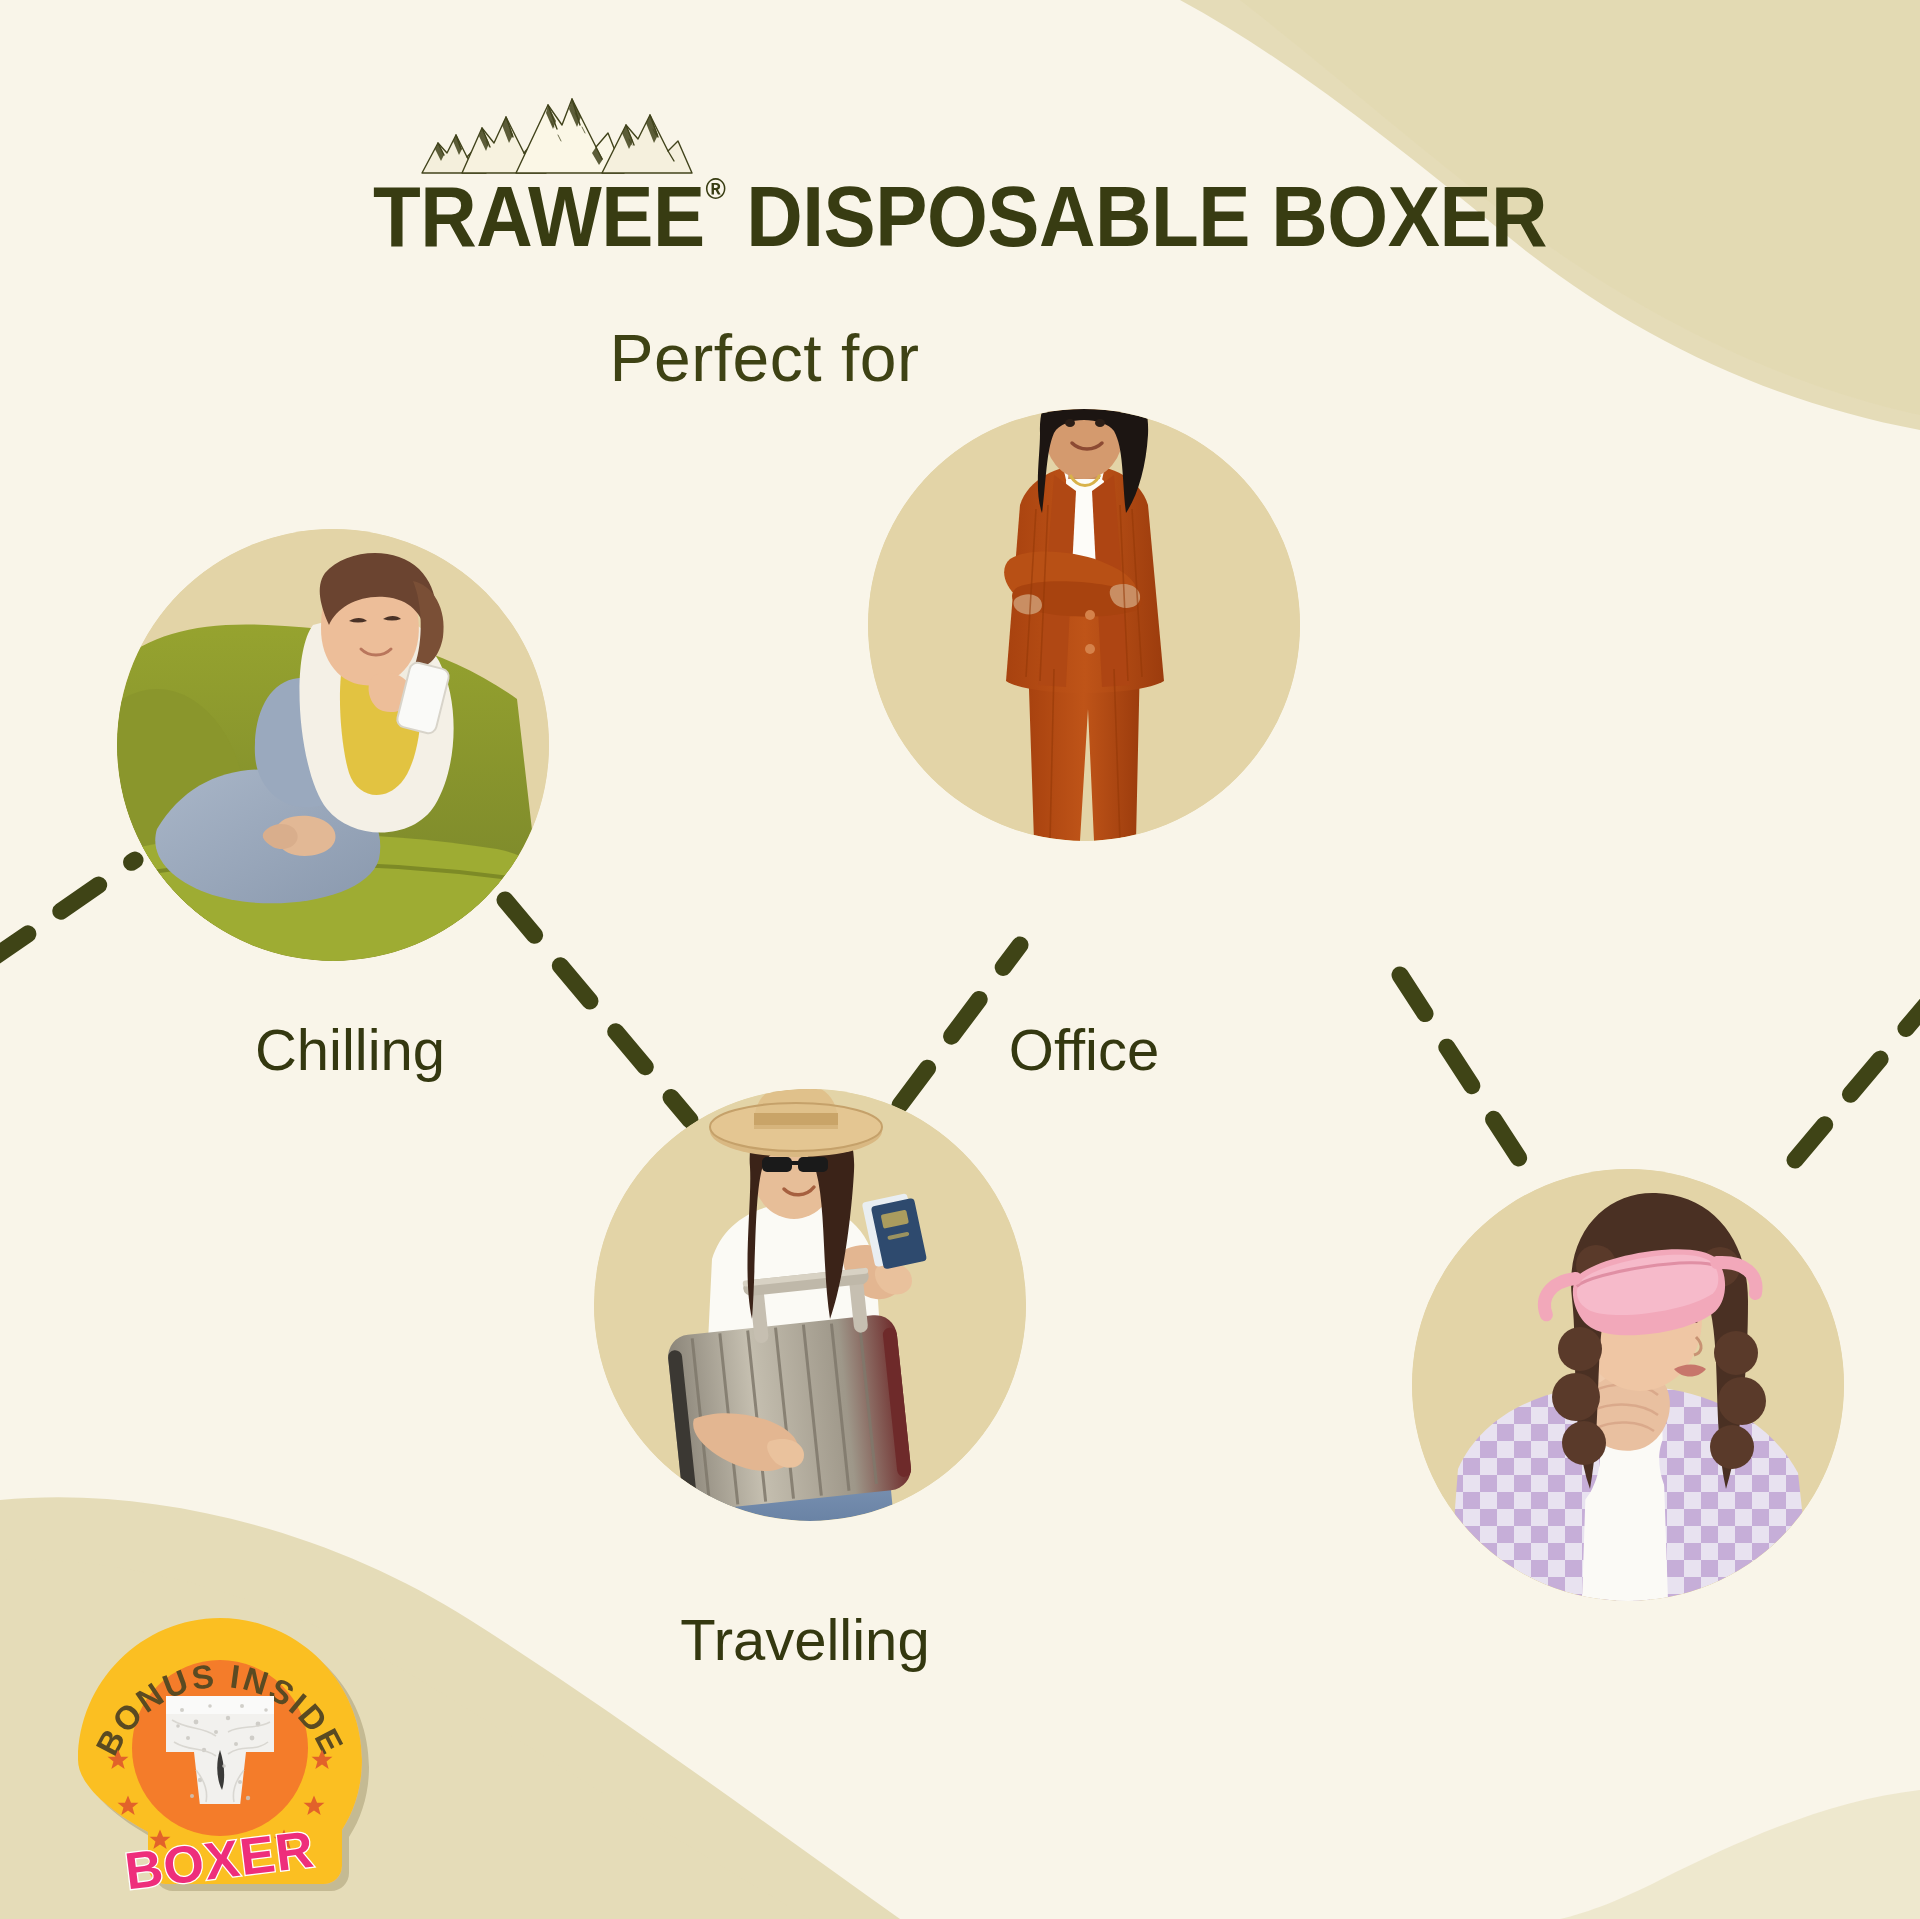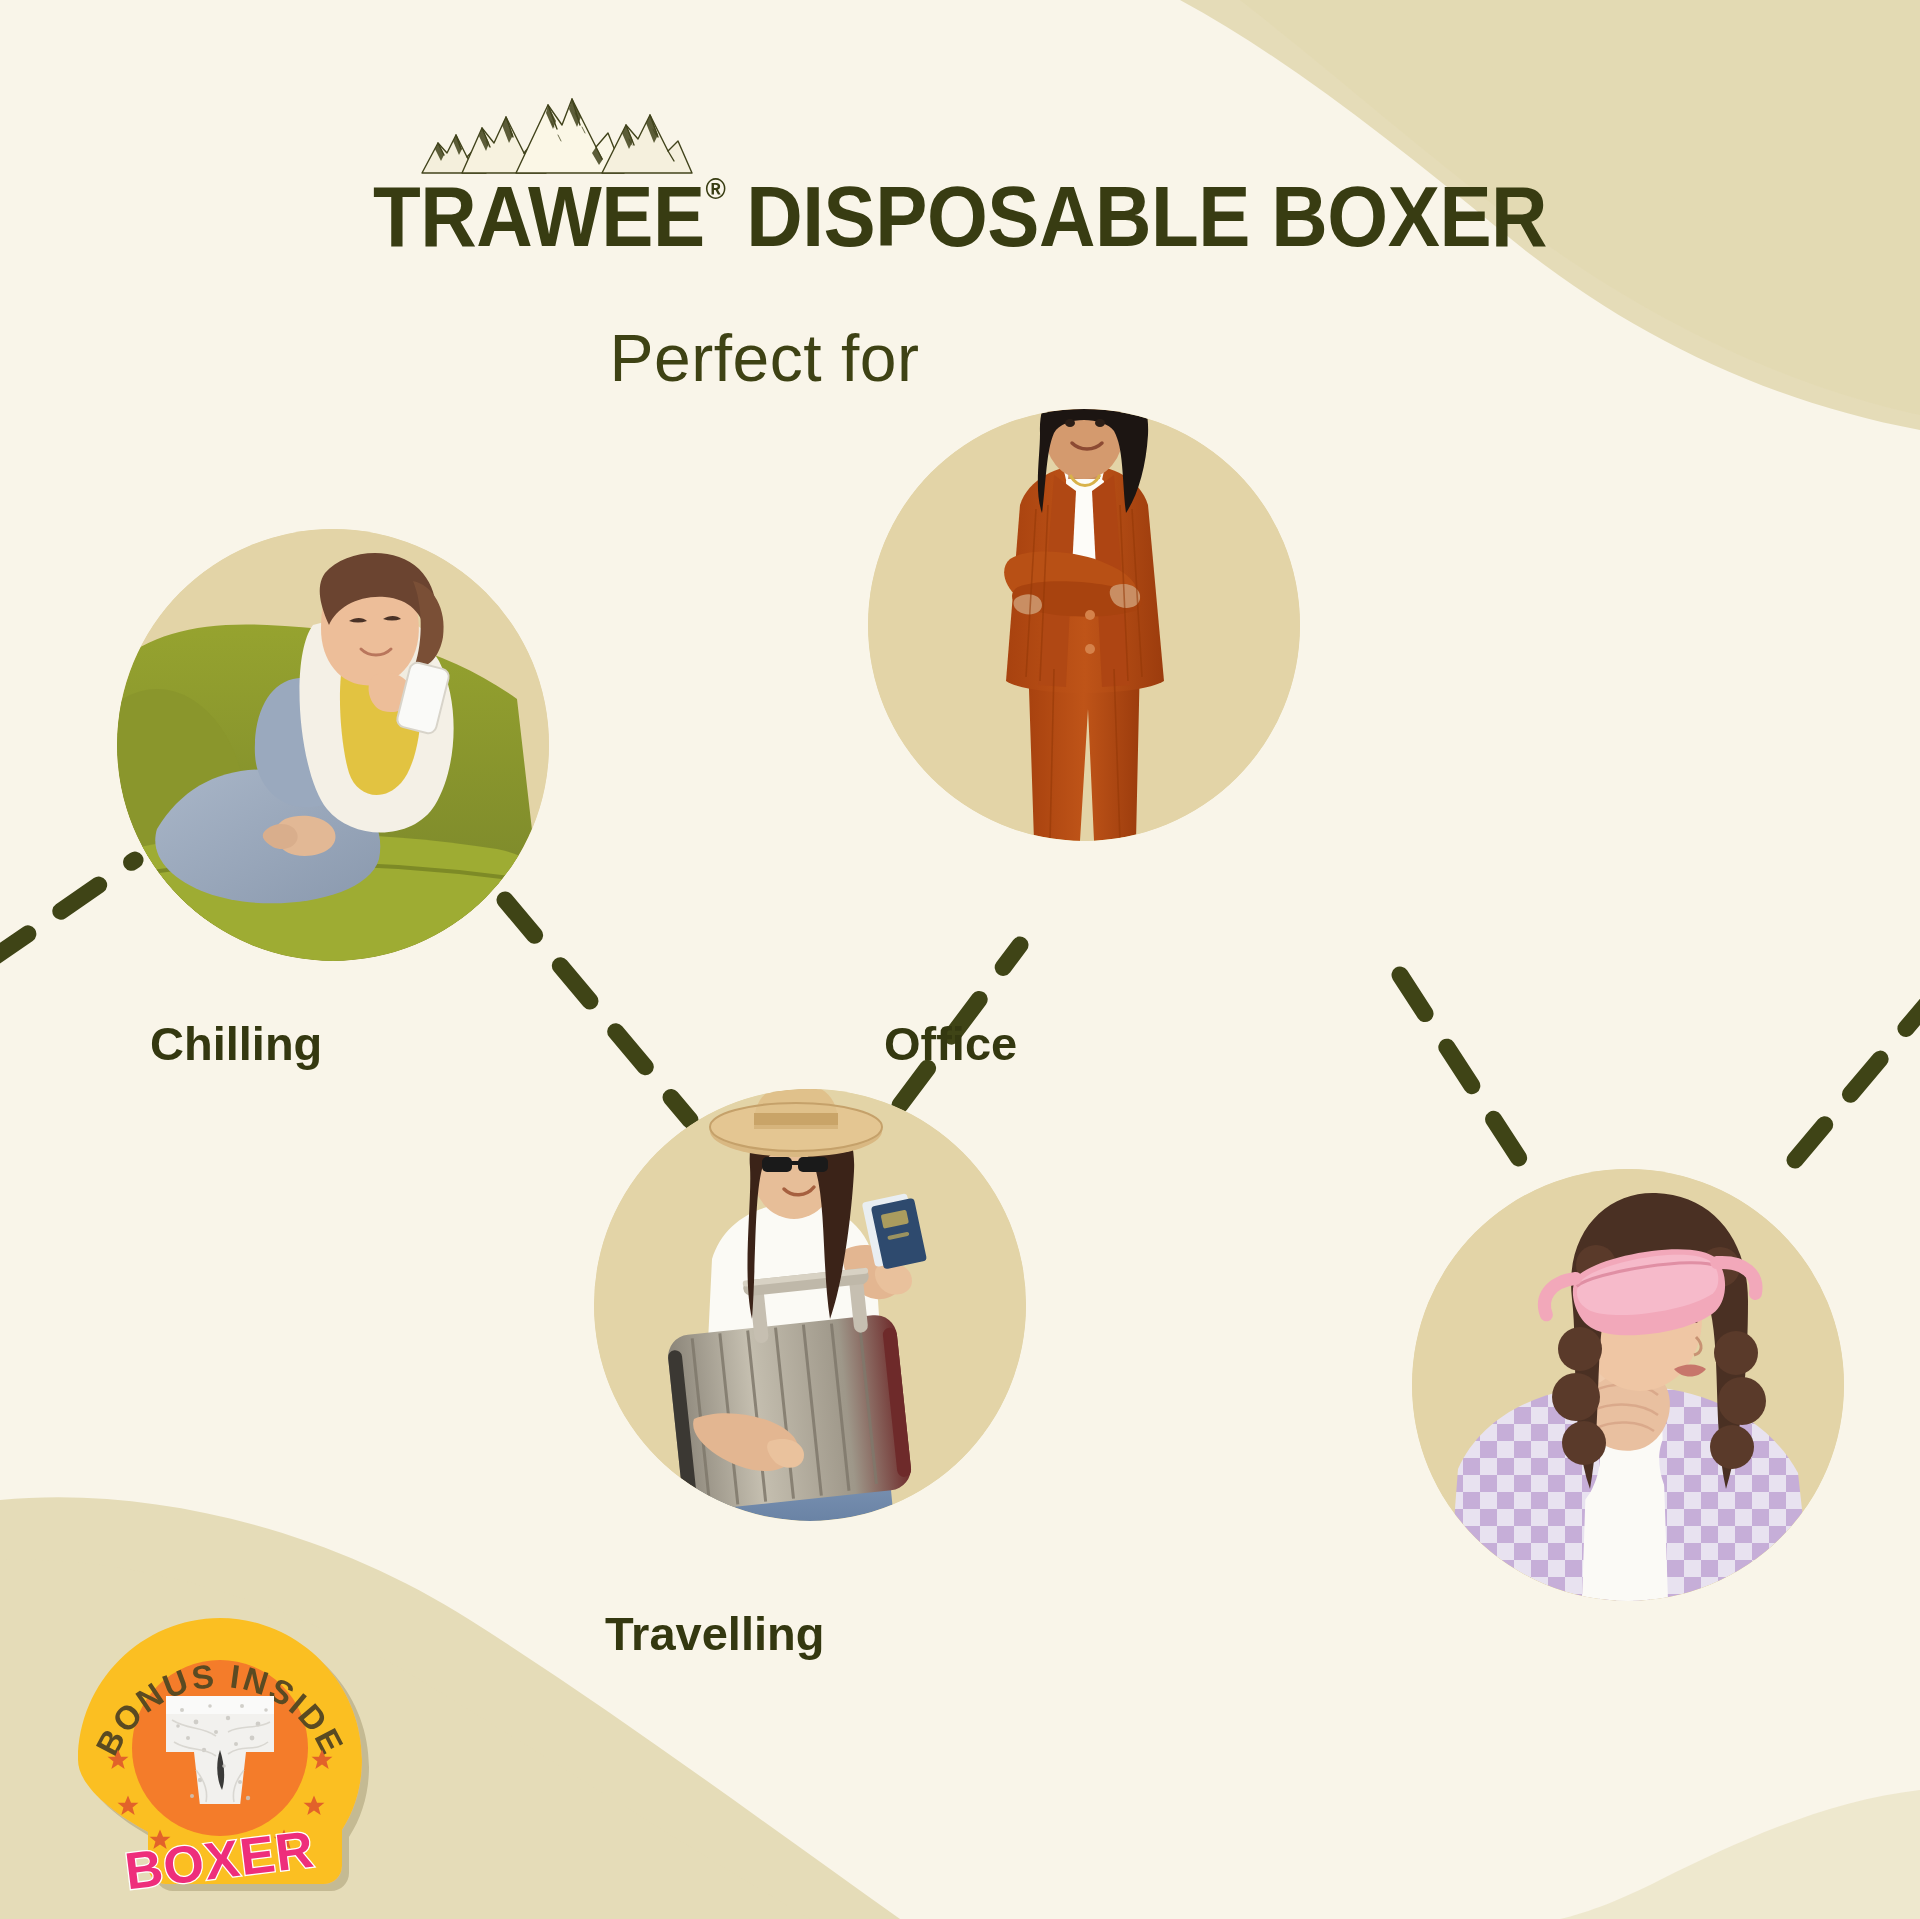--- a/index.html
+++ b/index.html
@@ -44,22 +44,22 @@
   
   .lines { position:absolute; inset:0; width:1920px; height:1919px; pointer-events:none; }
 
   
   .node { position:absolute; }
   .disc {
     position:absolute; border-radius:50%; overflow:hidden;
   }
   .disc-bg { position:absolute; border-radius:50%; background:#E3D4A7; }
   .node-label {
-    position:absolute; text-align:left;
-    font-size:47px; font-weight:bold; color:#343810;
+    position:absolute; text-align:center;
+    font-size:58px; font-weight:normal; color:#343810;
     line-height:1.1; white-space:pre-line;
   }
 
   
   .photo { position:absolute; inset:0; }
   .photo svg { width:100%; height:100%; display:block; }
 
   
   .badge { position:absolute; left:70px; top:1610px; width:300px; height:300px; }
   .badge svg { width:100%; height:100%; display:block; overflow:visible; }

